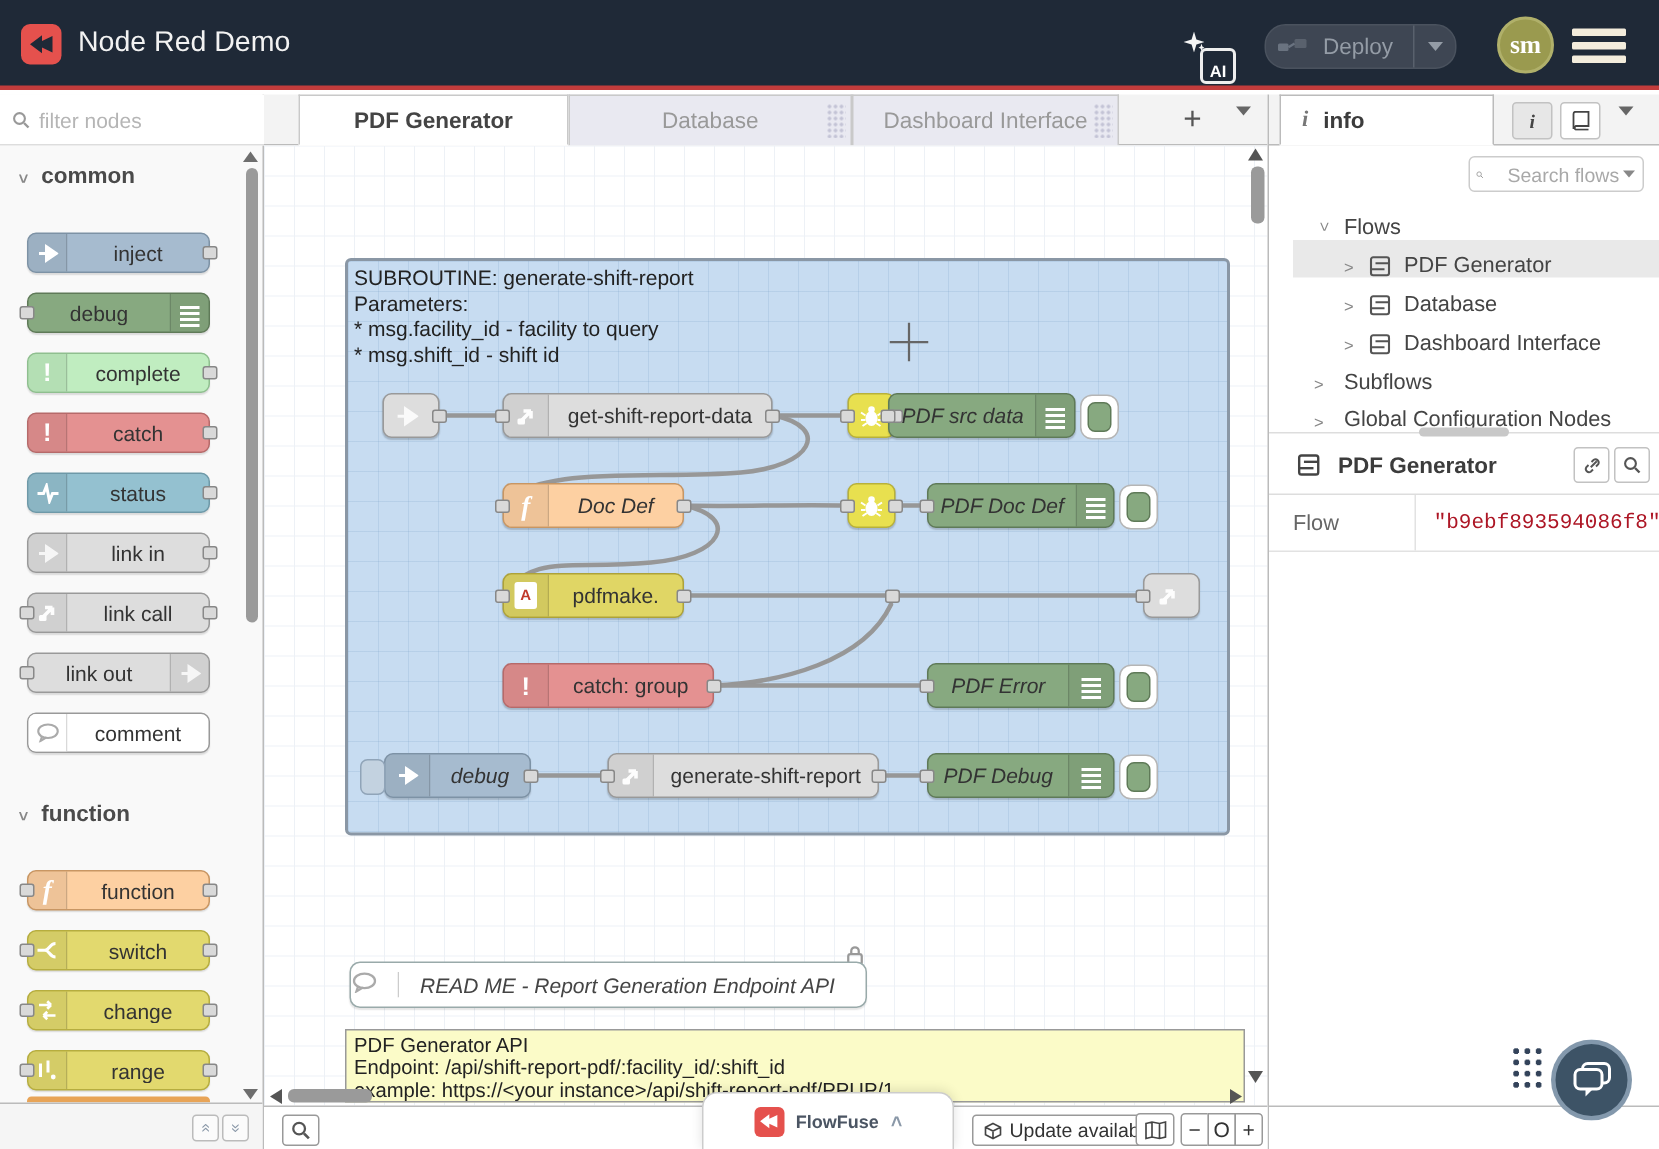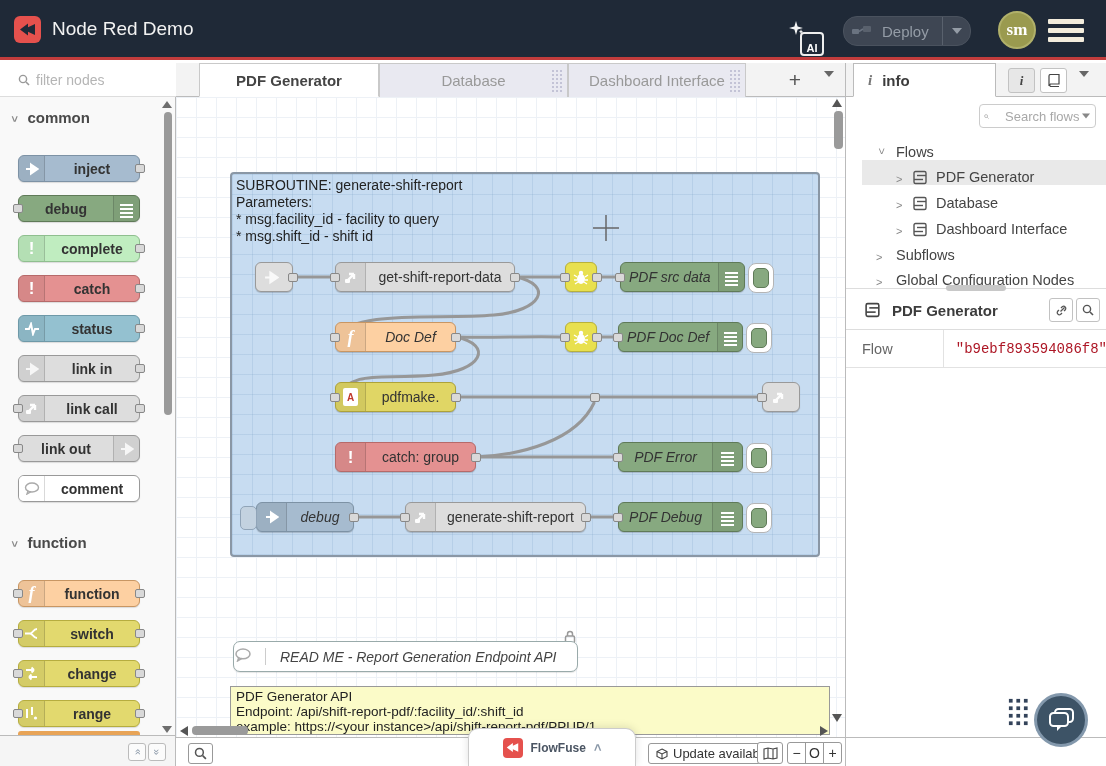--- a/index.html
+++ b/index.html
@@ -27,33 +27,33 @@
   .avatar { position:absolute; left:998px; top:11px; width:38px; height:38px; border-radius:50%;
     background:#9a9a4f; border:2px solid #b0b06a; color:#fff; font-family:"Liberation Serif",serif;
     font-weight:bold; font-size:17px; display:flex; align-items:center; justify-content:center; }
   .burger { position:absolute; left:1048px; top:19px; width:36px; }
   .burger div { height:5px; background:#f3ecdc; border-radius:1px; margin-bottom:4px; }
 
   
   .palette { position:absolute; left:0; top:63px; width:176px; height:703px; background:#f9f9f9;
     border-right:1px solid #bbb; z-index:10; }
   .filter-box { position:absolute; left:0; top:0; width:176px; height:34px; background:#fff;
-    border-bottom:1px solid #ddd; display:flex; align-items:center; padding-left:18px; }
+    border-bottom:1px solid #ddd; display:flex; align-items:center; padding-left:8px; }
   .filter-box input { border:none; outline:none; font-size:14px; color:#555; width:130px; margin-left:6px; background:transparent; }
   .filter-box input::placeholder { color:#b5b5b5; }
   .sect-head { position:absolute; left:12px; font-size:15px; font-weight:bold; color:#4a4a4a; }
   .sect-chev { color:#888; font-size:11px; display:inline-block; transform:rotate(90deg); margin-right:9px; }
   .pnode { position:absolute; left:18px; width:122px; height:27px; border-radius:6px;
     border:1px solid; display:flex; align-items:center; font-size:14px; color:#333;
     box-shadow:0 1px 1px rgba(0,0,0,0.12); }
   .pnode .picon { width:26px; align-self:stretch; background:rgba(0,0,0,0.06);
     display:flex; align-items:center; justify-content:center; }
   .picon.l { border-right:1px solid rgba(0,0,0,0.15); border-radius:5px 0 0 5px; }
   .picon.r { border-left:1px solid rgba(0,0,0,0.15); border-radius:0 5px 5px 0; }
-  .pnode .plbl { flex:1; text-align:center; white-space:nowrap; overflow:hidden;font-weight:bold; }
+  .pnode .plbl { flex:1; text-align:center; white-space:nowrap; overflow:hidden; }
   .pport { position:absolute; width:10px; height:9px; background:#d9d9d9; border:1px solid #888;
     border-radius:2px; top:8px; }
   .pport.in { left:-6px; } .pport.out { right:-6px; }
   .bars { width:13px; height:2px; background:#fff; box-shadow:0 4px 0 #fff, 0 8px 0 #fff, 0 -4px 0 #fff; }
   .excl { color:#fff; font-weight:bold; font-size:17px; line-height:1; }
   .pal-scroll { position:absolute; right:3px; top:49px; width:8px; height:303px; background:#9a9a9a; border-radius:4px; }
   .pal-arrow { position:absolute; right:3px; width:0; height:0; border-left:5px solid transparent; border-right:5px solid transparent; }
   .pal-arrow.up { top:38px; border-bottom:7px solid #6e6e6e; }
   .pal-arrow.dn { top:663px; border-top:7px solid #6e6e6e; }
   .pal-footer { position:absolute; left:0; top:672px; width:175px; height:31px; background:#f5f5f5;
@@ -417,21 +417,21 @@
       <span class="ficon" style="background:transparent">
           <svg width="16" height="16" viewBox="0 0 16 16">
             <circle cx="8" cy="4" r="2.2" fill="#fff"></circle>
             <ellipse cx="8" cy="10" rx="4" ry="5" fill="#fff"></ellipse>
             <path d="M1,6 L4,8 M1,11 H4 M2,15 L5,13 M15,6 L12,8 M15,11 H12 M14,15 L11,13" stroke="#fff" stroke-width="1.3"></path>
           </svg>
         </span>
       <span class="fport in"></span>
         <span class="fport out"></span>
     </div>
-    <div class="fnode" style="left:444px;top:165px;width:125px;background:#87a980;border-color:#5f7a58">
+    <div class="fnode" style="left:416px;top:165px;width:125px;background:#87a980;border-color:#5f7a58">
       <span class="flbl it">PDF src data</span>
       <span class="ficon r">
           <span class="bars"></span>
         </span>
       <span class="fport in"></span>
       <span class="toggle">
           <i></i>
         </span>
     </div>
 

